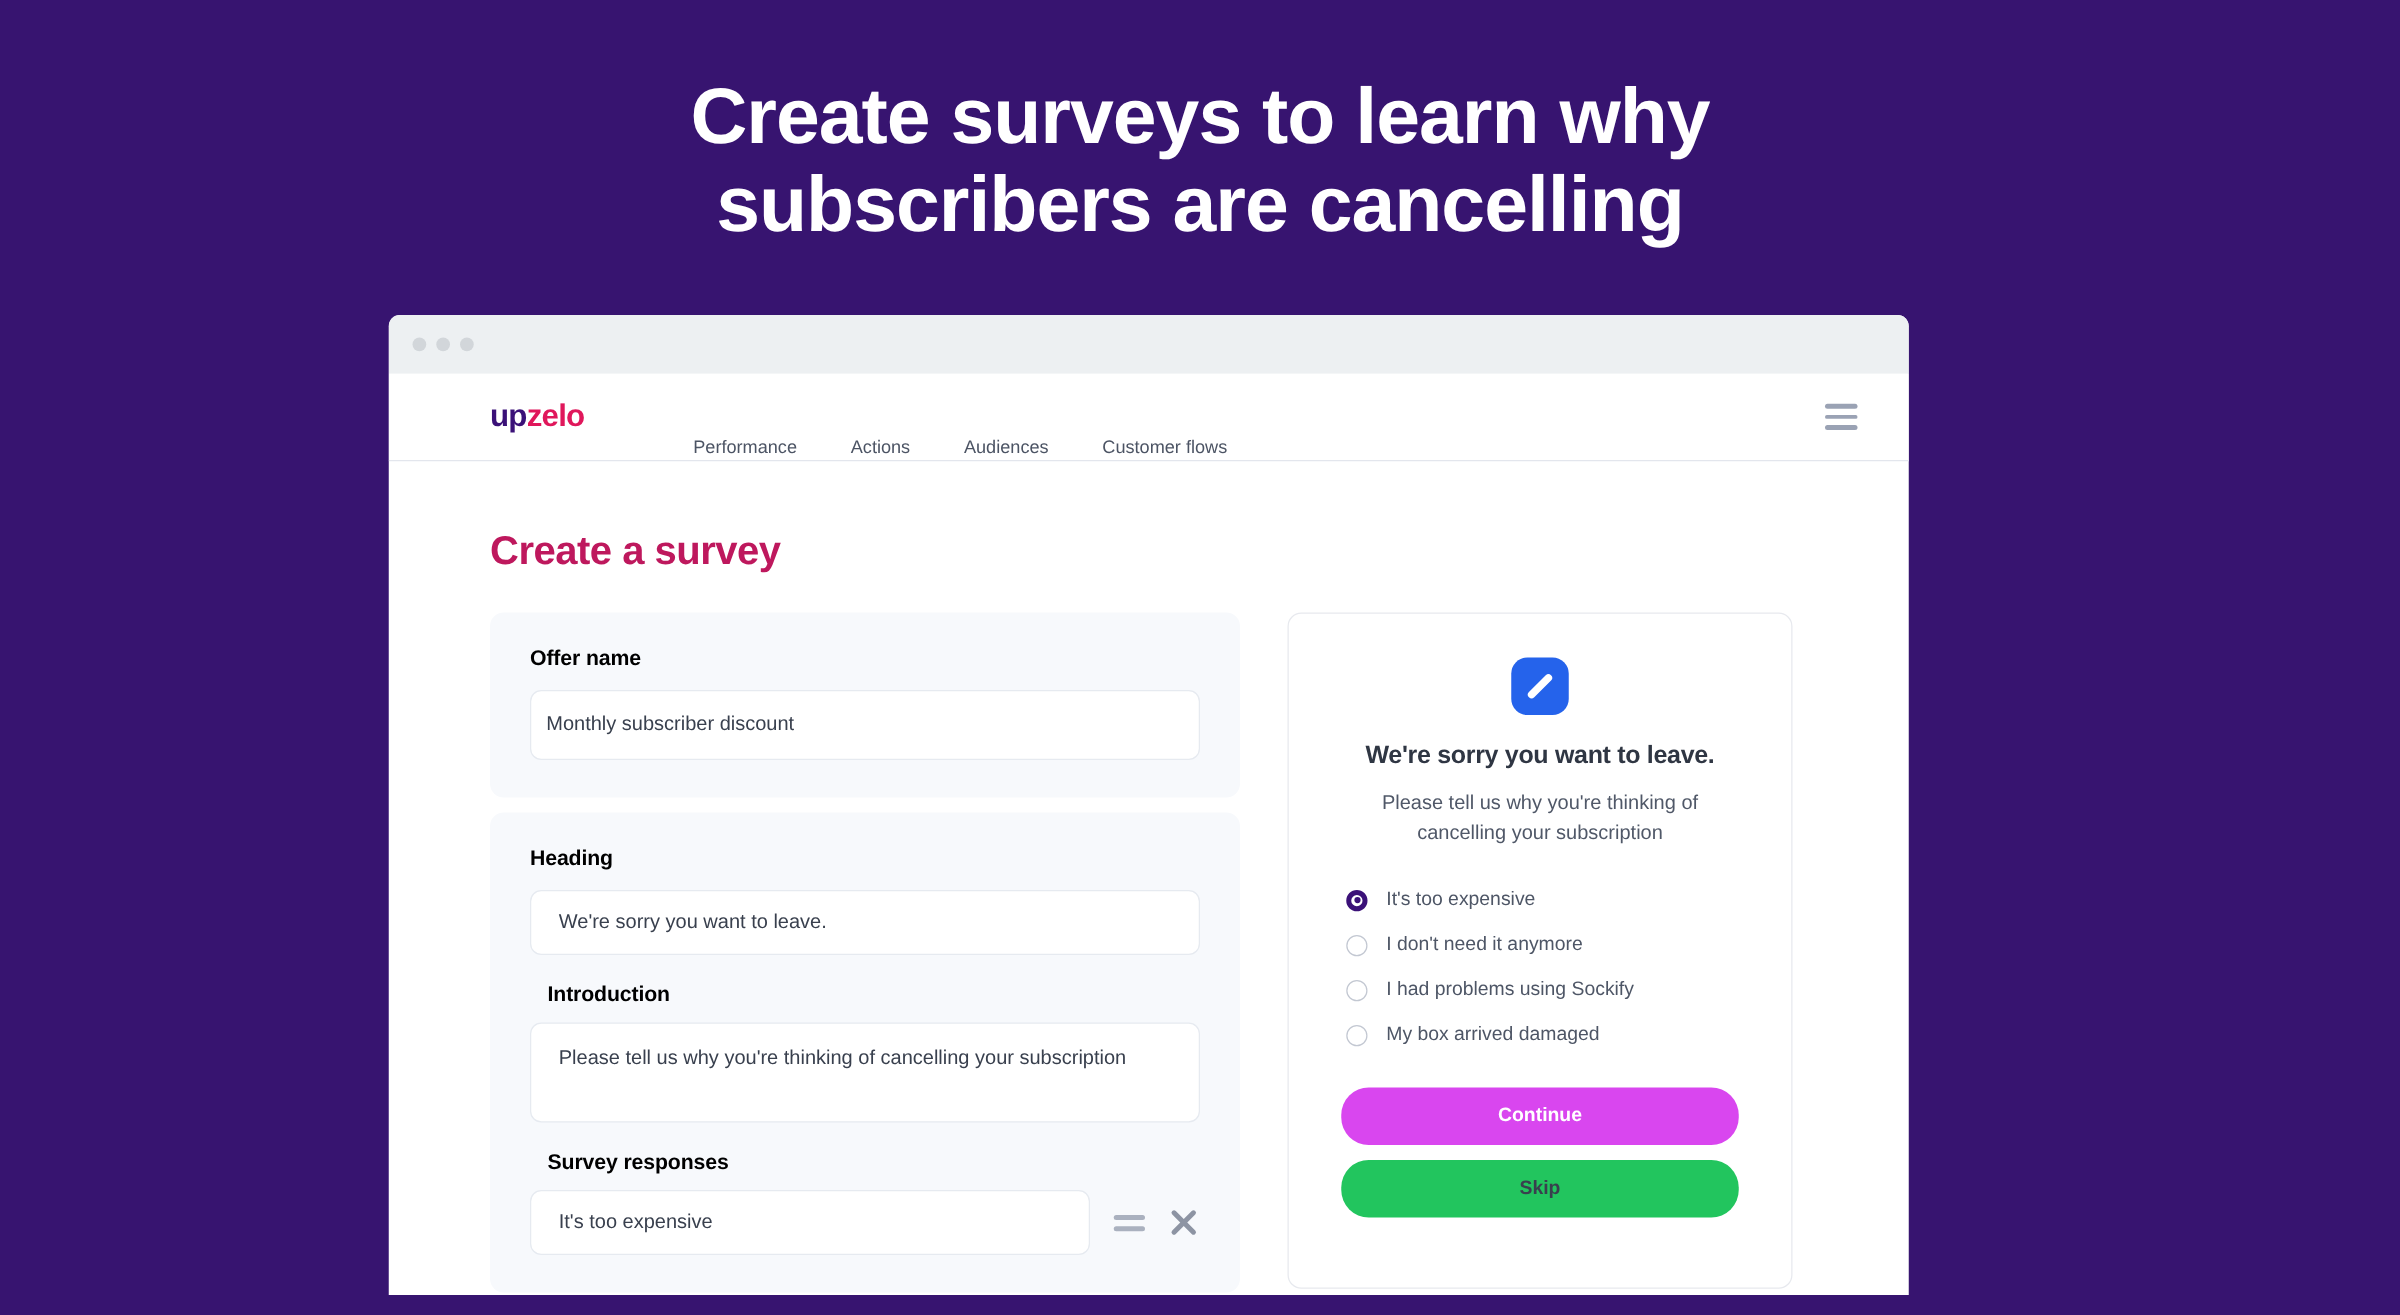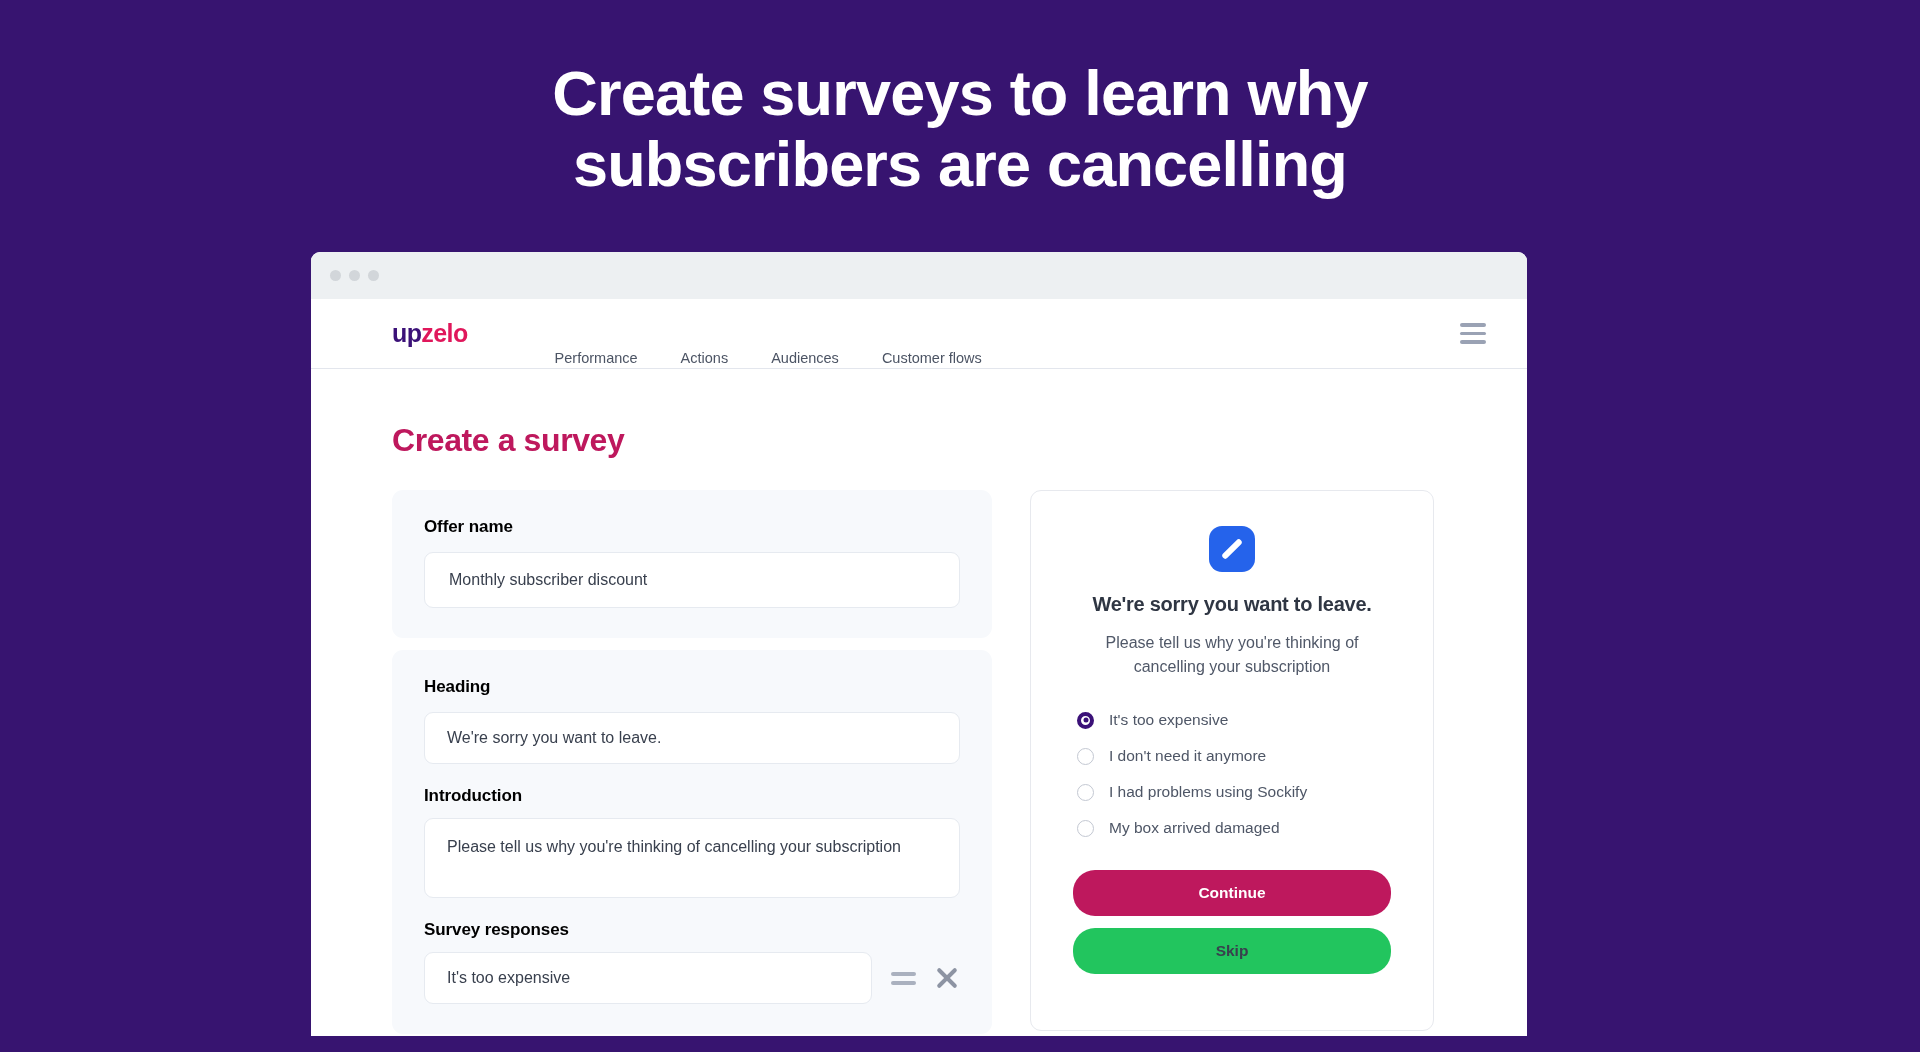--- a/index.html
+++ b/index.html
@@ -108,26 +108,26 @@
     padding:27px 32px 30px 32px;
     margin-bottom:12px;
   }
   .field-label {
     font-size:17px;
     font-weight:700;
     color:#000000;
     margin-bottom:15px;
     letter-spacing:-0.1px;
   }
-  .field-label.tight { margin-bottom:12px; }
+  .field-label.tight { margin-bottom:12px;margin-left:14px; }
   .input-box {
     background:#ffffff;
     border:1px solid #e6eaf0;
     border-radius:9px;
-    padding:17px 24px;
+    padding:17px 12px;
     font-size:16px;
     color:#39404e;
     min-height:56px;
     display:flex;
     align-items:center;
     cursor:text;
   }
   .input-box.tall {
     min-height:80px;
     align-items:flex-start;
@@ -222,21 +222,21 @@
     width:100%;
     border:none;
     border-radius:22px;
     padding:14px 0;
     font-size:15.5px;
     font-weight:600;
     font-family:inherit;
     cursor:pointer;
     margin-bottom:12px;
   }
-  .btn-primary { background:#be185d; color:#ffffff; }
+  .btn-primary { background:#d946ef; color:#ffffff; }
   .btn-secondary { background:#22c55e; color:#39404e; }
 </style>
 </head>
 <body>
 
 <div class="hero">
   <h1>Create surveys to learn why subscribers are cancelling</h1>
 </div>
 
 <div class="window">

